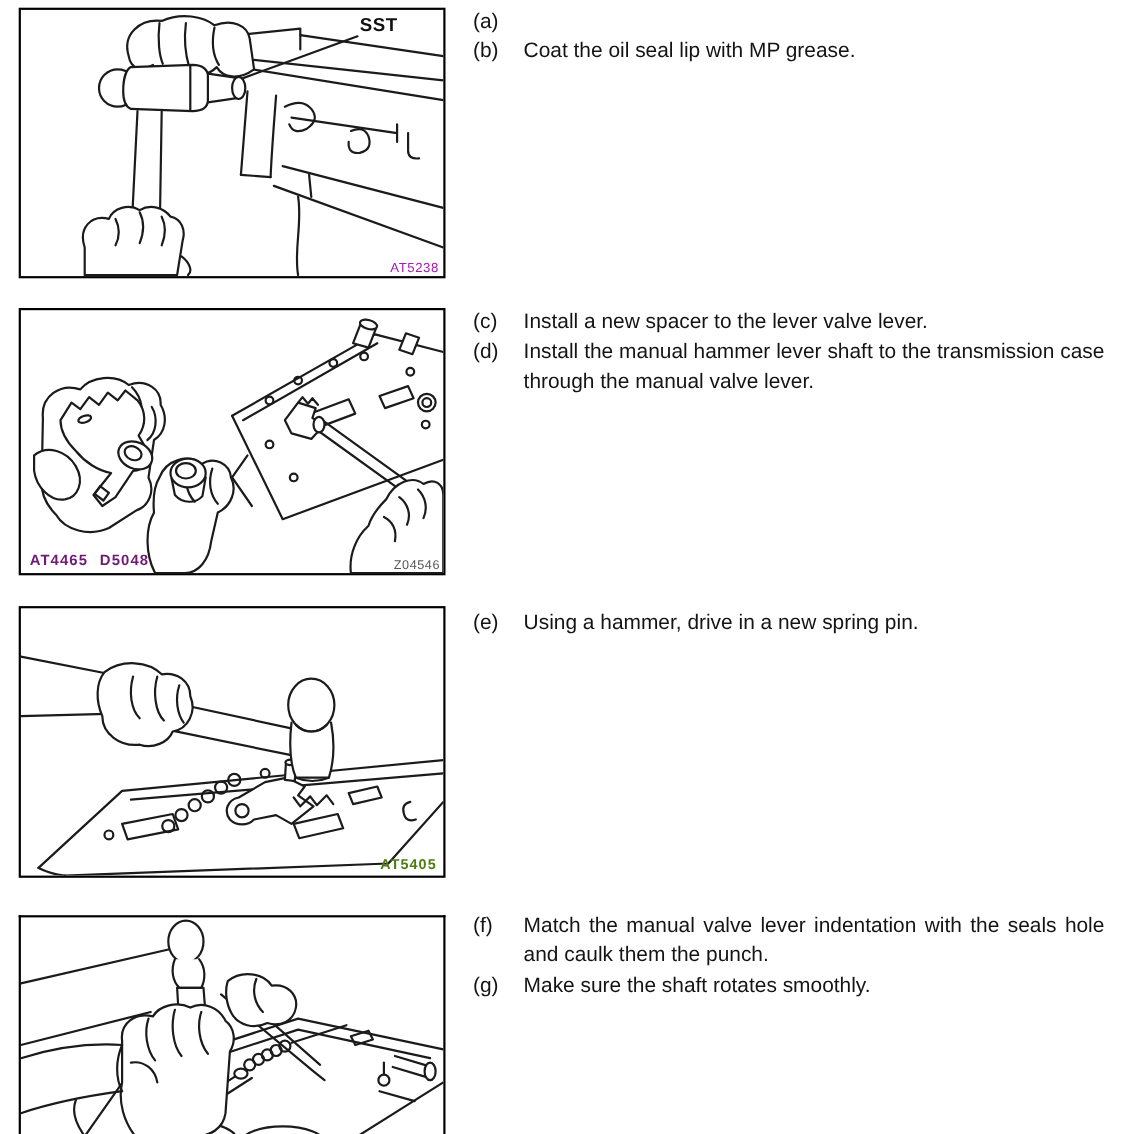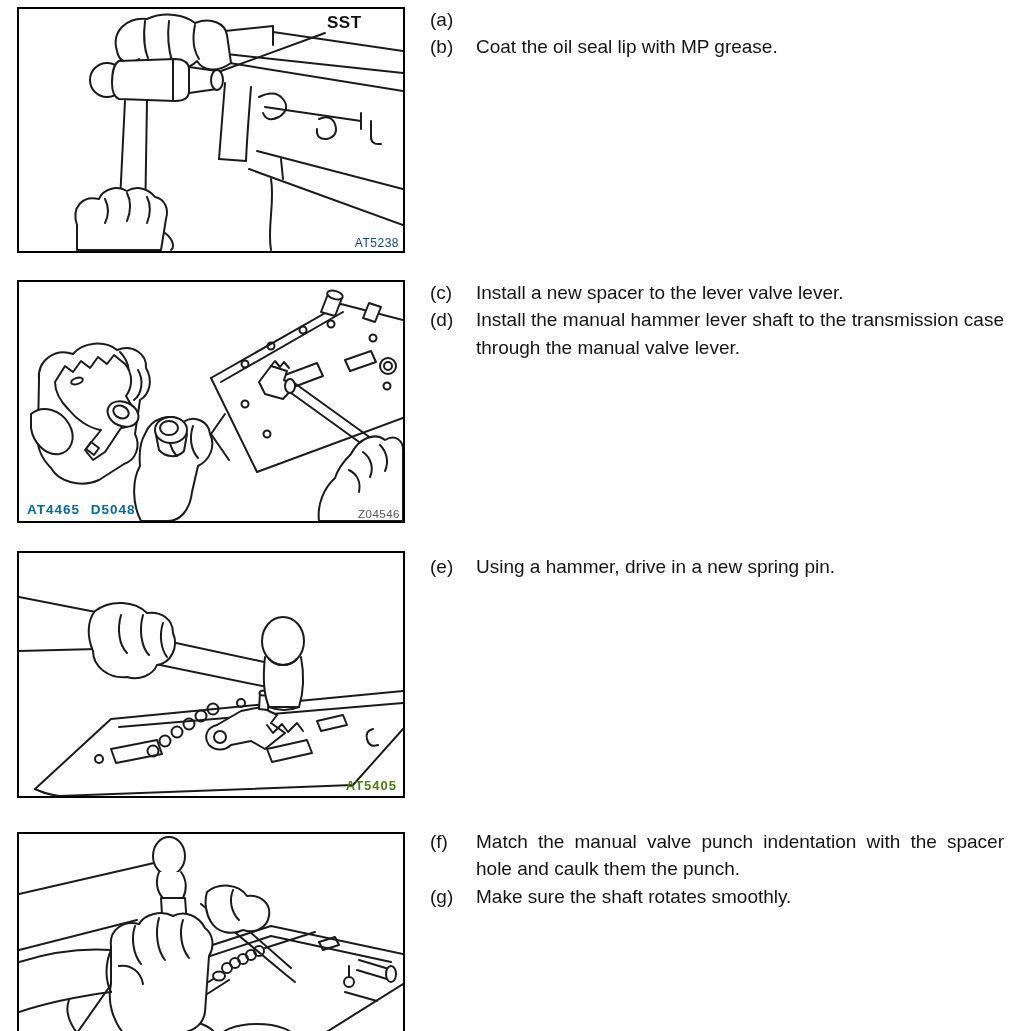--- a/index.html
+++ b/index.html
@@ -22,26 +22,26 @@
   .fig-1{top:7px;height:246px;}
   .fig-2{top:280px;height:243px;}
   .fig-3{top:551px;height:247px;}
   .fig-4{top:832px;height:201px;border-bottom:none;}
   .art{position:absolute;left:0;top:0;}
   svg *{stroke:#1b1b1b;stroke-width:2;stroke-linecap:round;stroke-linejoin:round;fill:none;}
   svg .w{fill:#ffffff;}
   .fig-code{
     position:absolute;
     font-size:12px;
-    color:#0c4a6e;
+    color:#a21caf;
     letter-spacing:.5px;
     line-height:1;
   }
   .code-br1{right:4px;bottom:2px;}
-  .code-bl2{left:8px;bottom:5px;font-size:13.5px;color:#0369a1;font-weight:bold;word-spacing:6px;letter-spacing:1px;}
+  .code-bl2{left:8px;bottom:5px;font-size:13.5px;color:#701a75;font-weight:bold;word-spacing:6px;letter-spacing:1px;}
   .code-br2{right:3px;bottom:1px;font-size:11.5px;color:#555;}
   .code-br3{right:6px;bottom:4px;font-size:13px;color:#4d7c0f;font-weight:bold;letter-spacing:1px;}
   .callout-sst{
     position:absolute;left:308px;top:4px;
     font-size:17px;font-weight:600;letter-spacing:.5px;color:#111;
   }
   
   .txt-block{
     position:absolute;left:430px;width:574px;
     font-size:19px;line-height:27.4px;
@@ -283,21 +283,21 @@
   <div class="txt-block tb-3">
     <div class="step">
       <span class="step-marker">(e)</span>
       <span class="step-body">Using a hammer, drive in a new spring pin.</span>
     </div>
   </div>
 
   <div class="txt-block tb-4">
     <div class="step">
       <span class="step-marker">(f)</span>
-      <span class="step-body">Match the manual valve punch indentation with the spacer hole and caulk them the punch.</span>
+      <span class="step-body">Match the manual valve lever indentation with the seals hole and caulk them the punch.</span>
     </div>
     <div class="step">
       <span class="step-marker">(g)</span>
       <span class="step-body">Make sure the shaft rotates smoothly.</span>
     </div>
   </div>
 
 </div>
 
 </body></html>

